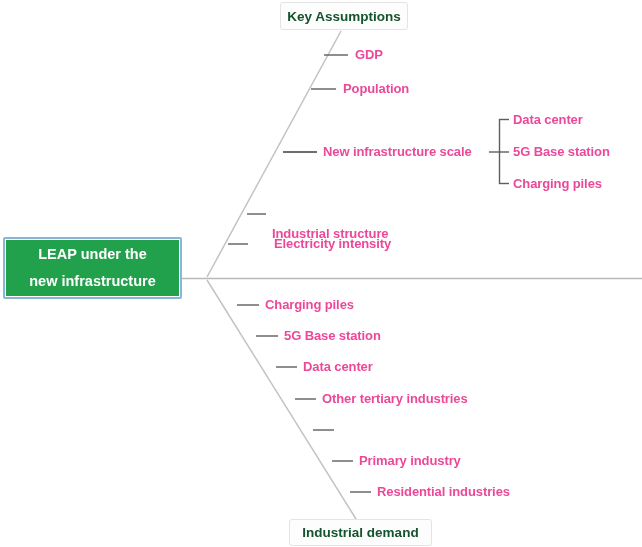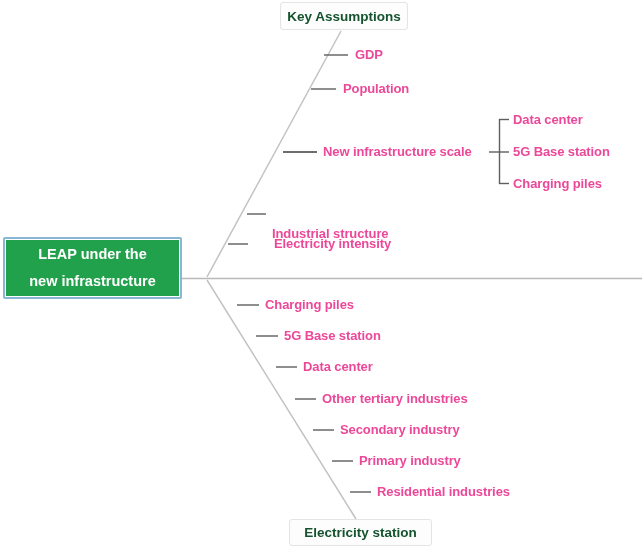--- a/index.html
+++ b/index.html
@@ -161,29 +161,26 @@
   </div>
 
   <div class="node-label" style="left:303px; top:359px;">
     <span>Data center</span>
   </div>
 
   <div class="node-label" style="left:322px; top:391px;">
     <span>Other tertiary industries</span>
   </div>
 
-  <div class="node-label" style="left:340px; top:422px;">
-    <span>Secondary industry</span>
-  </div>
 
   <div class="node-label" style="left:359px; top:453px;">
     <span>Primary industry</span>
   </div>
 
   <div class="node-label" style="left:377px; top:484px;">
     <span>Residential industries</span>
   </div>
 
   <div class="end-box" style="left:289px; top:519px; width:143px; height:27px;">
-    <span>Electricity station</span>
+    <span>Industrial demand</span>
   </div>
 
 </div>
 
 </body></html>

